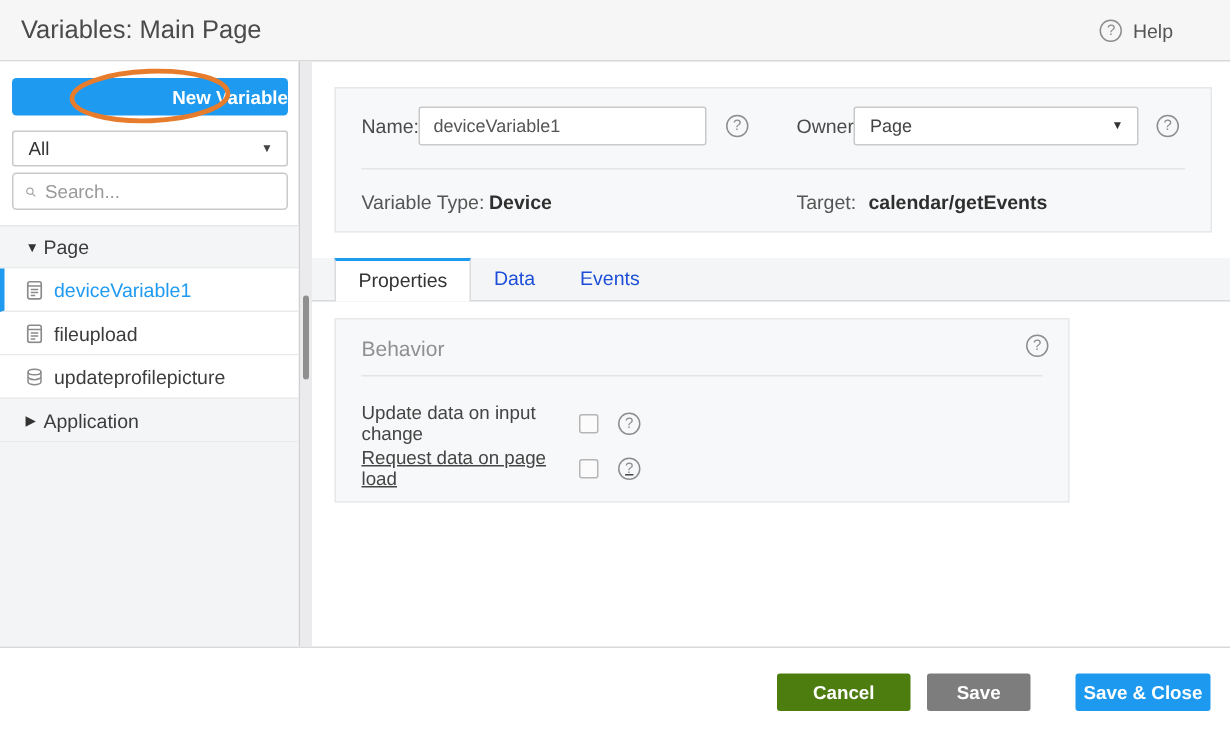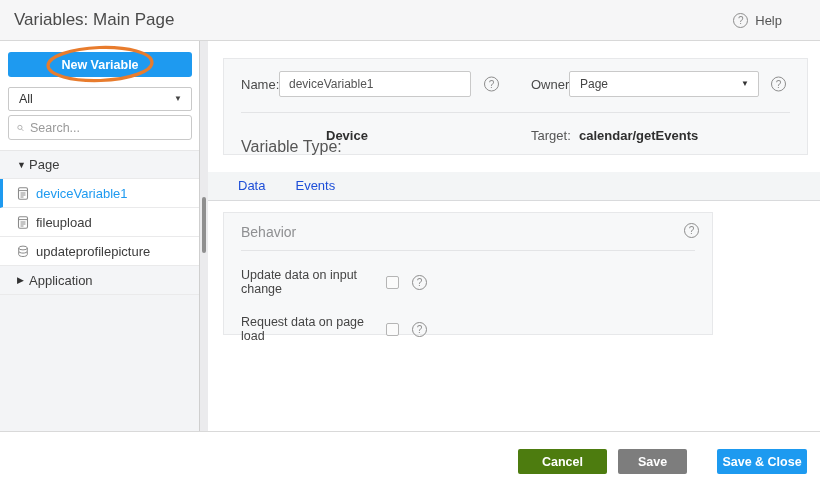--- a/index.html
+++ b/index.html
@@ -19,21 +19,21 @@
   .qmark { display:inline-block; width:15px; height:15px; border:1px solid #8d8d8d;
     border-radius:50%; color:#8d8d8d; font-size:10px; line-height:13px;
     text-align:center; flex:0 0 auto; }
   .qmark::before { content:"?"; }
   
   .sidebar { position:absolute; left:0; top:41px; width:200px; height:390px;
     background:#fff; border-right:1px solid #cfcfcf; }
   .new-var-btn { position:absolute; left:8px; top:11px; width:184px; height:25px;
     background:#1e9af0; color:#fff; border:none; border-radius:3px;
     font-weight:bold; font-size:12.5px; cursor:pointer;
-    font-family:"Liberation Sans",sans-serif; }
+    font-family:"Liberation Sans",sans-serif;text-align:right; }
   .annotation { position:absolute; left:44px; top:43px; width:112px; height:42px;
     pointer-events:none; }
   .filter-select { position:absolute; left:8px; top:46px; width:184px; height:24px;
     background:#fff; border:1px solid #c9c9c9; border-radius:2px;
     font-size:12.5px; color:#333; line-height:22px; padding-left:10px; cursor:pointer; }
   .filter-select .caret { position:absolute; right:9px; top:0; line-height:22px;
     font-size:8px; color:#444; }
   .caret-down::before { content:"\25BC"; }
   .caret-right::before { content:"\25B6"; }
   .search-box { position:absolute; left:8px; top:74px; width:184px; height:25px;
@@ -76,21 +76,21 @@
     border:1px solid #c9c9c9; border-radius:2px; font-size:12px; color:#444;
     line-height:24px; padding-left:10px; cursor:pointer; }
   .owner-select .caret { position:absolute; right:9px; top:0; line-height:24px;
     font-size:8px; color:#333; }
   .help-2 { left:530px; }
   .fb-divider { position:absolute; left:17px; right:17px; top:53px;
     border-top:1px solid #e3e4e6; }
   .fb-row2 { position:absolute; left:17px; top:64px; right:17px; height:24px; }
   .fb-row2 > span { position:absolute; top:50%; transform:translateY(-50%);
     white-space:nowrap; }
-  .vt-label { left:0; font-size:16px; color:#555;margin-top:12px; }
+  .vt-label { left:0; font-size:13px; color:#555; }
   .vt-value { left:85px; font-size:13px; color:#2f2f2f; font-weight:bold; }
   .tg-label { left:290px; font-size:13px; color:#555; }
   .tg-value { left:338px; font-size:13px; color:#2f2f2f; font-weight:bold; }
   
   .tabbar { position:absolute; left:208px; top:172px; width:612px; height:29px;
     background:#f3f5f6; border-bottom:1px solid #d9dadc; display:flex;
     align-items:stretch; padding-left:15px; }
   .tab { font-size:13px; color:#1d4ed8; padding:0 15px; line-height:28px;
     cursor:pointer; }
   .tab.active { background:#fff; color:#333; border:1px solid #d9dadc;
@@ -99,21 +99,21 @@
   
   .behavior { position:absolute; left:223px; top:212px; width:490px; height:123px;
     background:#f7f8f9; border:1px solid #e7e8ea; }
   .behavior-title { position:absolute; left:17px; top:11px; font-size:14px;
     color:#8f9092; }
   .behavior-help { position:absolute; right:13px; top:10px; }
   .behavior-divider { position:absolute; left:17px; right:17px; top:37px;
     border-top:1px solid #e3e4e6; }
   .opt-row { position:absolute; left:17px; height:22px; display:flex;
     align-items:center; }
-  .opt-row-1 { top:58px; } .opt-row-2 { top:105px; }
+  .opt-row-1 { top:58px; } .opt-row-2 { top:88px;text-decoration:underline; }
   .opt-label { font-size:12.5px; color:#444; width:145px; }
   .checkbox { width:13px; height:13px; border:1px solid #b5b5b5; border-radius:2px;
     background:#fbfbfb; cursor:pointer; flex:0 0 auto; }
   .opt-row .qmark { margin-left:13px; cursor:pointer; }
   
   .footer { position:absolute; left:0; top:431px; width:820px; height:55px;
     background:#fff; border-top:1px solid #d9d9d9; }
   .btn { position:absolute; top:17px; height:25px; border:none; border-radius:2px;
     color:#fff; font-weight:bold; font-size:12.5px; cursor:pointer;
     font-family:"Liberation Sans",sans-serif; }
@@ -216,20 +216,21 @@
   <div class="fb-divider"></div>
   <div class="fb-row2">
     <span class="vt-label">Variable Type:</span>
     <span class="vt-value">Device</span>
     <span class="tg-label">Target:</span>
     <span class="tg-value">calendar/getEvents</span>
   </div>
 </div>
 
 <div class="tabbar">
+  <div class="tab active">Properties</div>
   <div class="tab">Data</div>
   <div class="tab">Events</div>
 </div>
 
 <div class="behavior">
   <div class="behavior-title">Behavior</div>
   <span class="qmark behavior-help"></span>
   <div class="behavior-divider"></div>
 
   <div class="opt-row opt-row-1">

